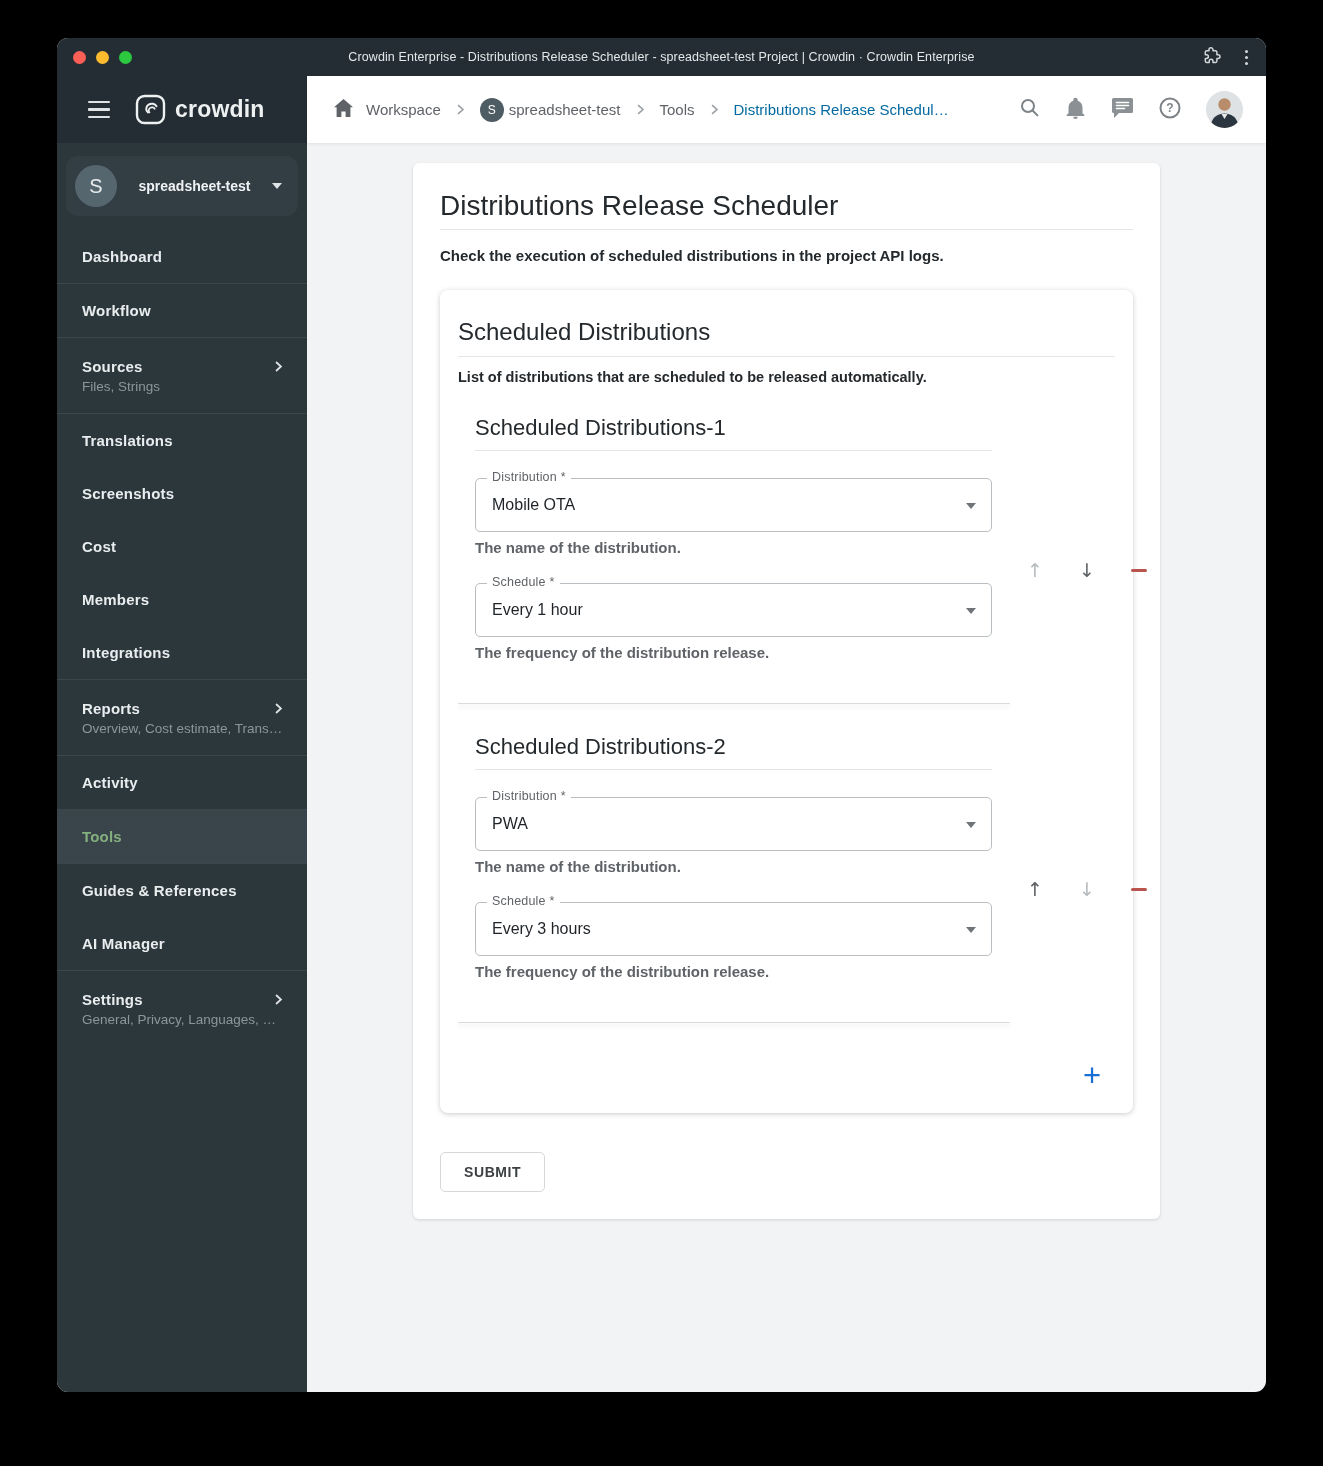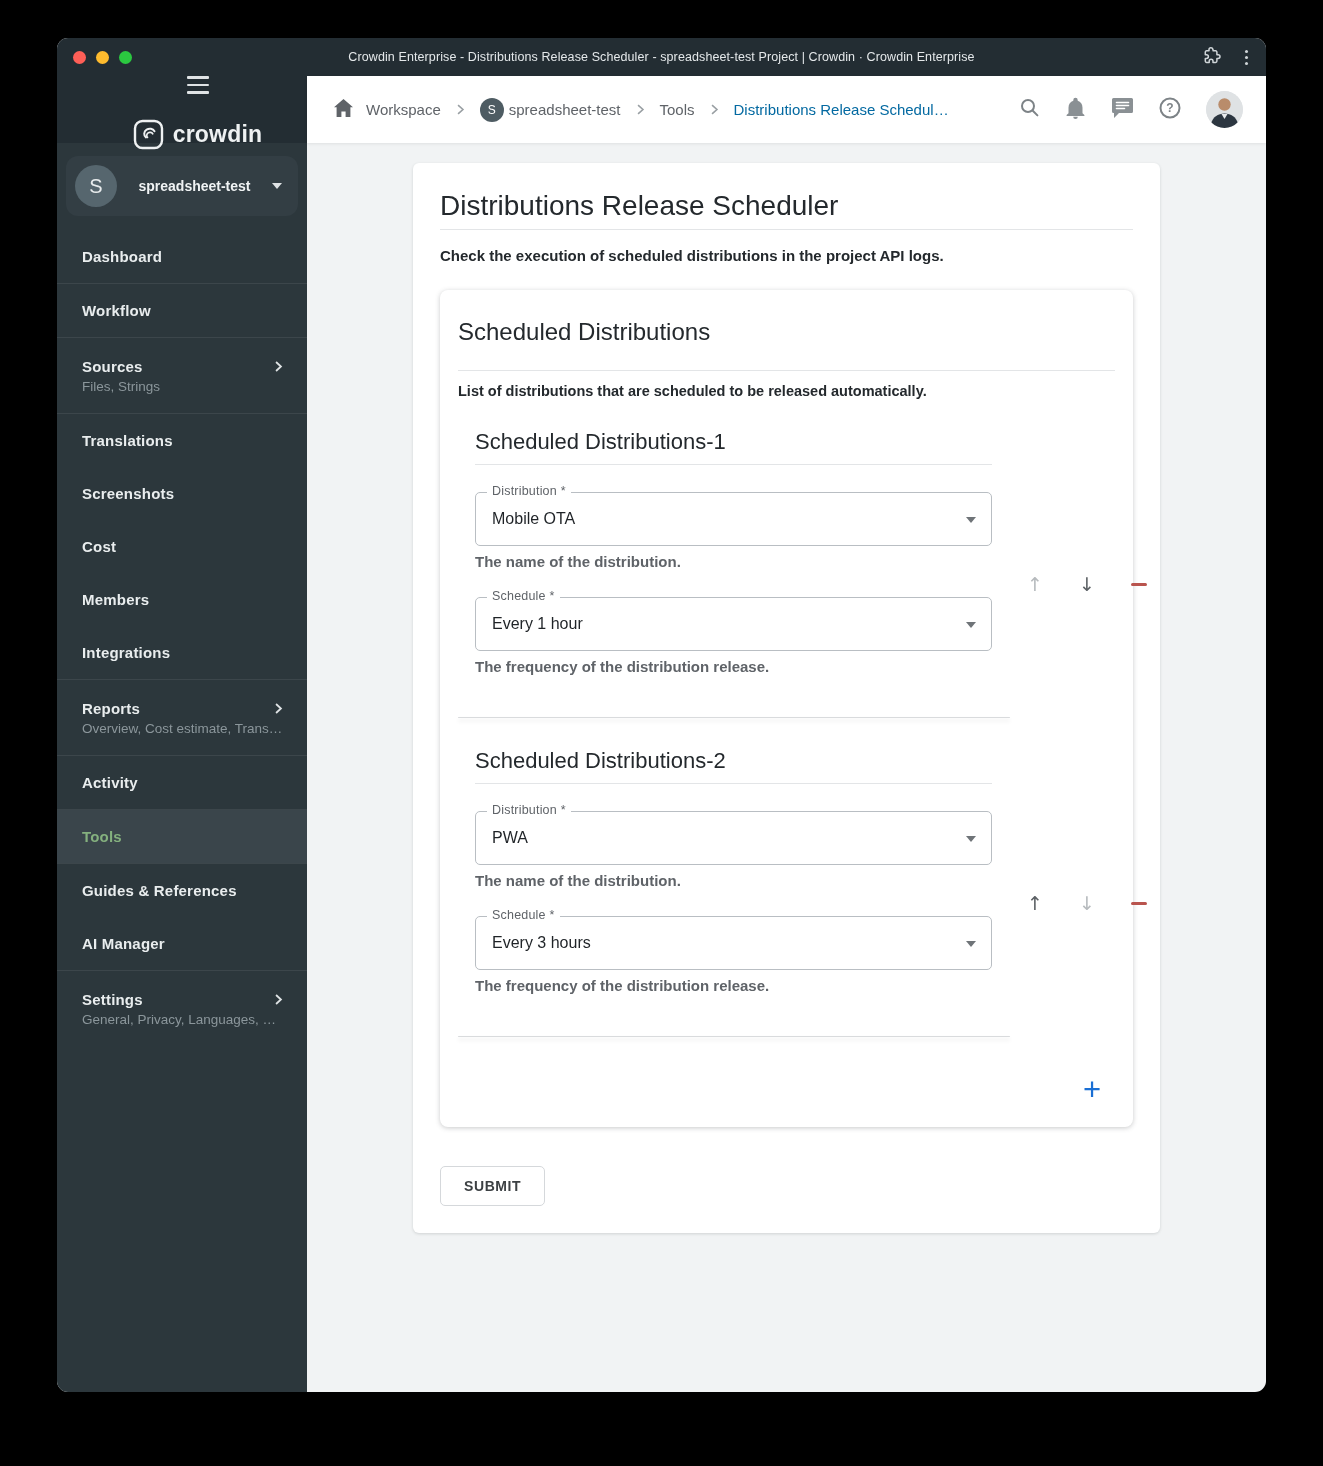--- a/index.html
+++ b/index.html
@@ -13,21 +13,21 @@
   .light { width:13px; height:13px; border-radius:50%; }
   .light.red { background:#fe5f57; } .light.yellow { background:#febb2e; } .light.green { background:#2bc840; }
   .tb-title { flex:1; text-align:center; color:#e4e8ea; font-size:12.5px; letter-spacing:.1px; white-space:nowrap; overflow:hidden; }
   .tb-right { width:210px; display:flex; justify-content:flex-end; align-items:center; gap:22px; }
   .kebab { display:flex; flex-direction:column; gap:3px; padding:2px; }
   .kebab i { width:3px; height:3px; border-radius:50%; background:#cfd5d8; }
 
   
   .app { flex:1; display:flex; min-height:0; }
   .sidebar { width:250px; flex-shrink:0; background:#2c373c; display:flex; flex-direction:column; }
-  .side-head { height:67px; background:#232d33; display:flex; align-items:center; padding-left:31px; gap:25px; flex-shrink:0;flex-direction:column; }
+  .side-head { height:67px; background:#232d33; display:flex; align-items:center; padding-left:31px; gap:25px; flex-shrink:0; }
   .burger { display:flex; flex-direction:column; gap:5px; cursor:pointer; }
   .burger i { width:22px; height:2.5px; background:#dfe3e5; border-radius:1px; }
   .logo { display:flex; align-items:center; gap:9px; }
   .logo-text { color:#eef1f2; font-size:23px; font-weight:700; letter-spacing:.2px; }
 
   .proj-sel { margin:13px 9px 14px 9px; height:60px; background:#333e44; border-radius:12px; display:flex; align-items:center; padding:0 16px 0 9px; cursor:pointer; }
   .proj-avatar { width:42px; height:42px; border-radius:50%; background:#56666e; color:#e8eced; font-size:20px; display:flex; align-items:center; justify-content:center; }
   .proj-name { flex:1; text-align:center; color:#f0f3f4; font-size:14px; font-weight:700; }
   .caret-down { width:0; height:0; border-left:5px solid transparent; border-right:5px solid transparent; border-top:6px solid #dfe3e5; }
 
@@ -53,21 +53,21 @@
   .bar-icons { display:flex; align-items:center; gap:25px; }
   .avatar { width:37px; height:37px; border-radius:50%; overflow:hidden; background:#e3e6e8; cursor:pointer; }
 
   
   .content { flex:1; overflow:hidden; padding:20px 0 0 106px; }
   .outer-card { width:747px; background:#fff; border-radius:6px; box-shadow:0 1px 3px rgba(60,64,67,.18); padding:27px 27px 27px 27px; }
   .page-title { font-size:28px; font-weight:400; color:#24292d; padding-bottom:7px; border-bottom:1px solid #e3e5e7; }
   .page-note { margin-top:17px; font-size:15px; font-weight:700; color:#24292d; }
 
   .inner-card { margin-top:26px; background:#fff; border-radius:8px; box-shadow:0 1px 5px rgba(60,64,67,.28); padding:18px 18px 0 18px; }
-  .card-title { font-size:24px; font-weight:400; color:#24292d; padding:10px 0 24px 0; border-bottom:1px solid #e3e5e7; }
+  .card-title { font-size:24px; font-weight:400; color:#24292d; padding:10px 0 10px 0; border-bottom:1px solid #e3e5e7; }
   .card-desc { margin-top:12px; font-size:14.5px; font-weight:700; color:#24292d; }
 
   .section { margin:30px 0 0 17px; position:relative; }
   .section-title { font-size:22px; font-weight:400; color:#24292d; padding-bottom:9px; border-bottom:1px solid #e3e5e7; width:517px; }
   .field-block { width:517px; margin-top:27px; }
   .sel-field { position:relative; height:54px; border:1px solid #b9bec3; border-radius:5px; background:#fff; cursor:pointer; }
   .sel-label { position:absolute; top:-9px; left:11px; background:#fff; padding:0 5px; font-size:12.5px; color:#5f6368; letter-spacing:.2px; }
   .sel-value { position:absolute; left:16px; top:50%; transform:translateY(-50%); font-size:16px; color:#1f2327; }
   .sel-caret { position:absolute; right:15px; top:50%; margin-top:-2px; width:0; height:0; border-left:5px solid transparent; border-right:5px solid transparent; border-top:6px solid #6f7478; }
   .helper { margin-top:7px; font-size:15px; color:#5f6368;font-weight:bold; }

